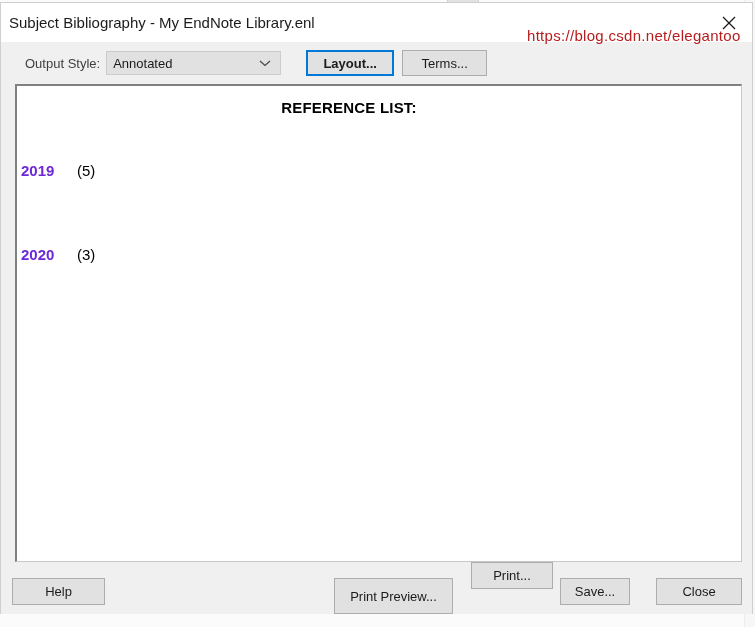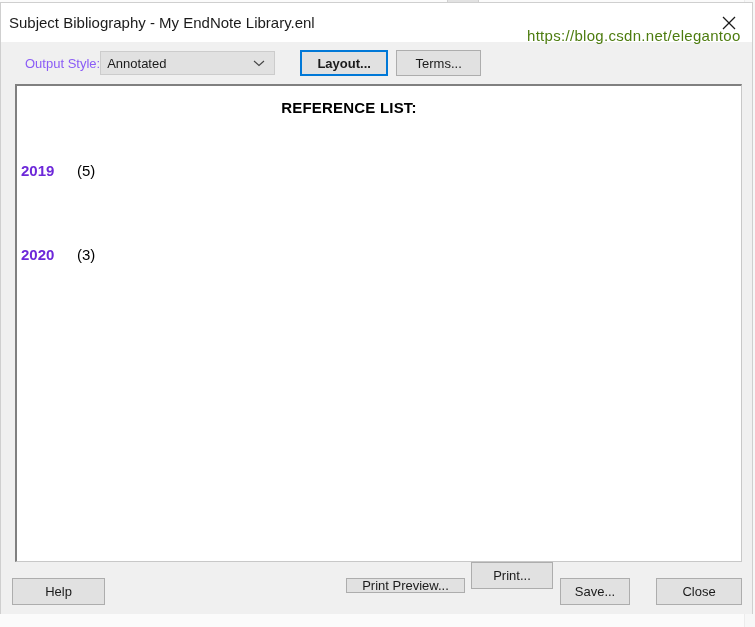--- a/index.html
+++ b/index.html
@@ -114,21 +114,22 @@
     flex: 0 0 auto;
     height: 42px;
     background: #f0f0f0;
     display: flex;
     align-items: center;
     padding-left: 24px;
     box-sizing: border-box;
   }
   .field-label {
     font-size: 13px;
-    color: #8b5cf6;
+    color: #404040;
+    margin-right: 6px;
   }
   .select-box {
     width: 175px;
     height: 24px;
     background: #e1e1e1;
     border: 1px solid #cccccc;
     box-sizing: border-box;
     display: flex;
     align-items: center;
     padding: 0 8px 0 6px;
@@ -220,24 +221,24 @@
   }
   .btn-help {
     position: absolute;
     left: 11px;
     top: 16px;
     width: 93px;
     height: 27px;
   }
   .btn-print-preview {
     position: absolute;
-    left: 345px;
+    left: 333px;
     top: 16px;
     width: 119px;
-    height: 15px;
+    height: 36px;
     text-align: right;
   }
   .btn-print {
     position: absolute;
     left: 470px;
     top: 0;
     width: 82px;
     height: 27px;
   }
   .btn-save {
@@ -253,21 +254,21 @@
     top: 16px;
     width: 86px;
     height: 27px;
   }
 
   .watermark {
     position: absolute;
     left: 527px;
     top: 27px;
     font-size: 15px;
-    color: #4d7c0f;
+    color: #b91c1c;
     white-space: nowrap;
     letter-spacing: .3px;
     pointer-events: none;
     z-index: 9;
     font-family: "Liberation Sans", sans-serif;
   }
 </style>
 </head>
 <body>
 

